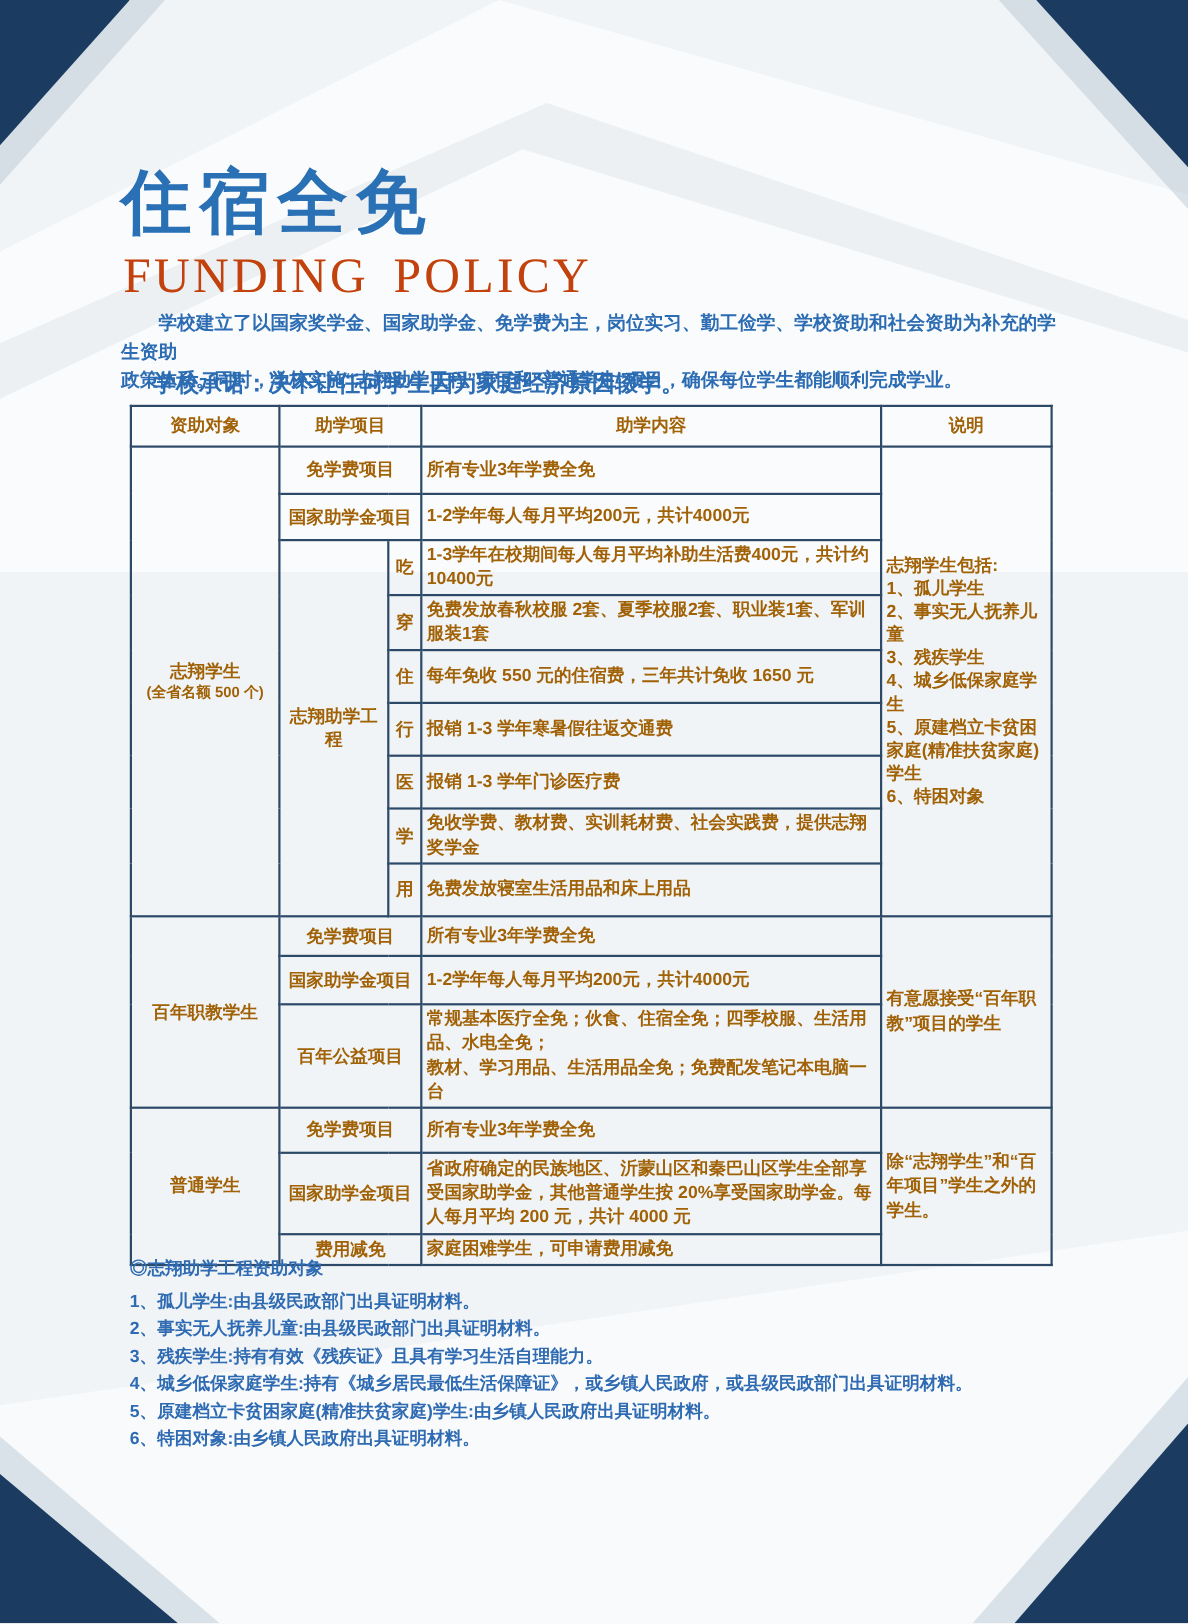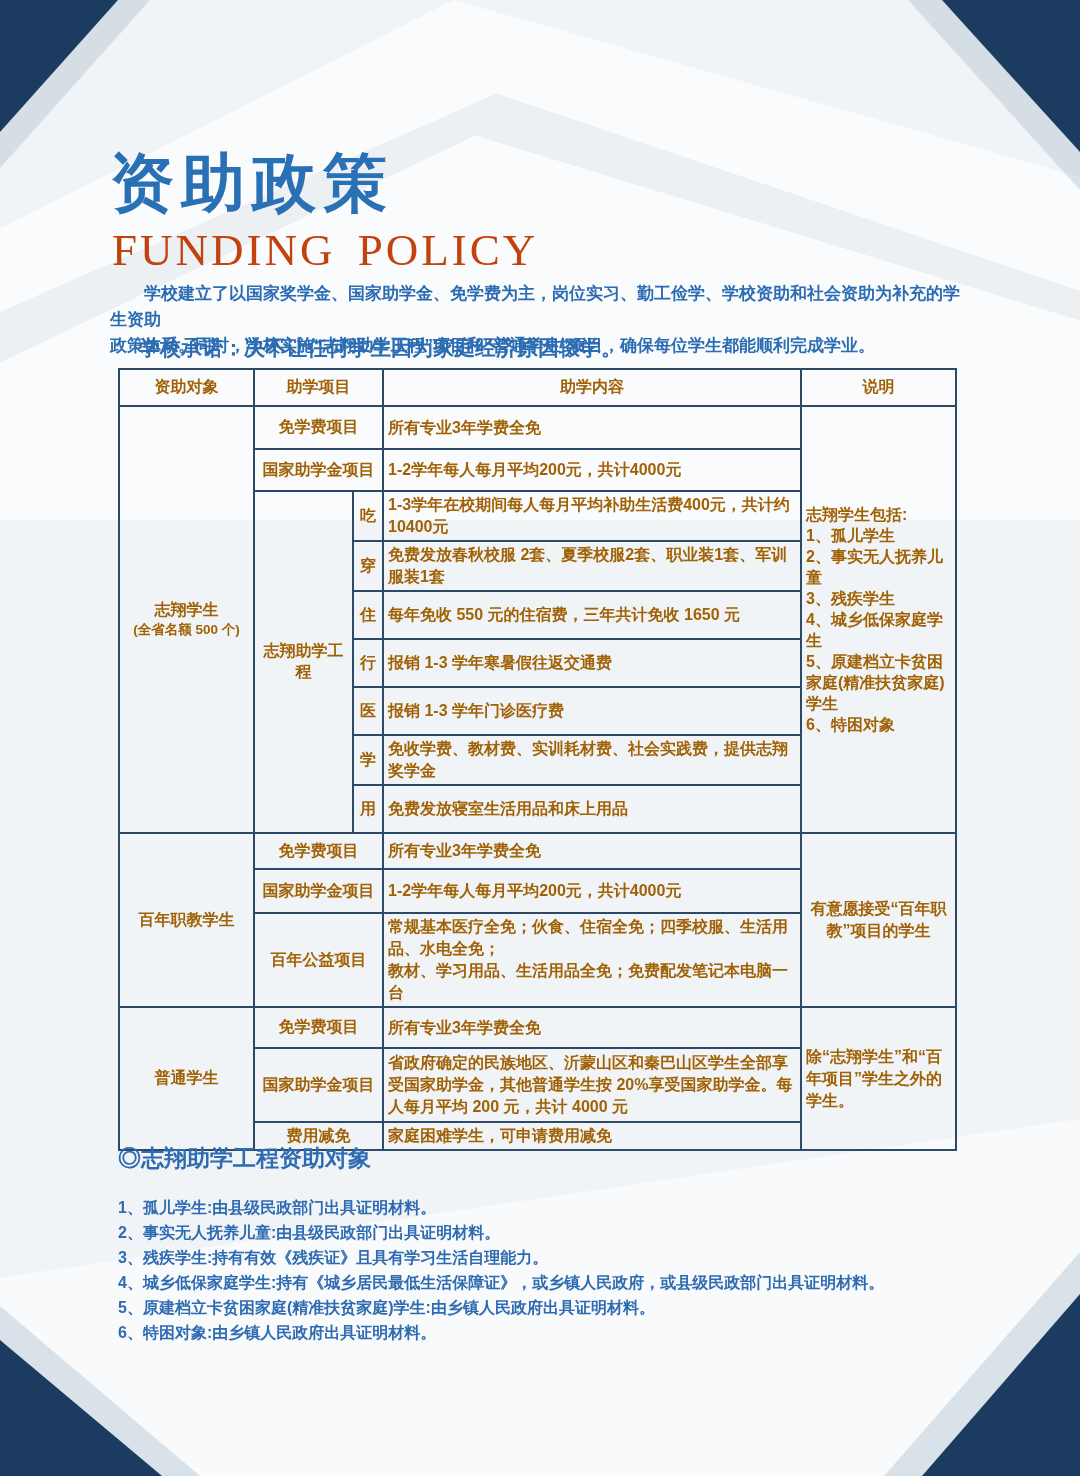--- a/index.html
+++ b/index.html
@@ -44,47 +44,47 @@
                         table-layout:fixed; }
   .funding-table td { border:2px solid #2d4968; color:#a16207; font-weight:bold; font-size:16px;
                       padding:2px 4px; overflow:hidden; }
   .cell-header { text-align:center; vertical-align:middle; font-size:16px; }
   .cell-target { text-align:center; vertical-align:middle; }
   .cell-project { text-align:center; vertical-align:middle; }
   .cell-letter { text-align:center; vertical-align:middle; font-size:17px; padding:2px 0; }
   .cell-content { text-align:left; vertical-align:middle; padding:4px 8px 4px 14px; line-height:22px;margin-top:32px; }
   .cell-note { vertical-align:middle; }
   .note-zhixiang { text-align:left; padding:4px 6px 4px 10px; font-size:15px; line-height:21px;margin-left:16px; }
-  .note-center { text-align:center; font-size:15.5px; line-height:22px;border-radius:27px; }
+  .note-center { text-align:left; font-size:15.5px; line-height:22px;border-radius:27px; }
   .note-left { text-align:left; padding:4px 8px 4px 12px; font-size:15.5px; line-height:22px; }
   .target-sub { font-size:13.5px; }
 
   .notes { position:absolute; left:118px; top:1143px; color:#2f6bb2; font-weight:bold; }
-  .notes-heading { font-size:23px; margin-bottom:26px; }
+  .notes-heading { font-size:16px; margin-bottom:12px; }
   .note-item { font-size:16px; margin-bottom:9px; line-height:16px; }
 </style>
 </head>
 <body>
 
 <div class="page">
 
   <div class="sheen sheen-1"></div>
   <div class="sheen sheen-2"></div>
   <div class="sheen sheen-3"></div>
 
   <div class="corner-accent acc-tl"></div>
   <div class="corner tl"></div>
   <div class="corner-accent acc-tr"></div>
   <div class="corner tr"></div>
   <div class="corner-accent acc-bl"></div>
   <div class="corner bl"></div>
   <div class="corner-accent acc-br"></div>
   <div class="corner br"></div>
 
-  <div class="title-cn">资助政策</div>
+  <div class="title-cn">住宿全免</div>
   <div class="title-en">FUNDING POLICY</div>
 
   <div class="intro">
     <div class="intro-l1">学校建立了以国家奖学金、国家助学金、免学费为主，岗位实习、勤工俭学、学校资助和社会资助为补充的学生资助</div>
     <div class="intro-l2">政策体系。同时，学校实施“志翔助学工程”项目和“普通学生”项目，确保每位学生都能顺利完成学业。</div>
   </div>
   <div class="promise">学校承诺：决不让任何学生因为家庭经济原因辍学。</div>
 
   <table class="funding-table">
     <colgroup>

